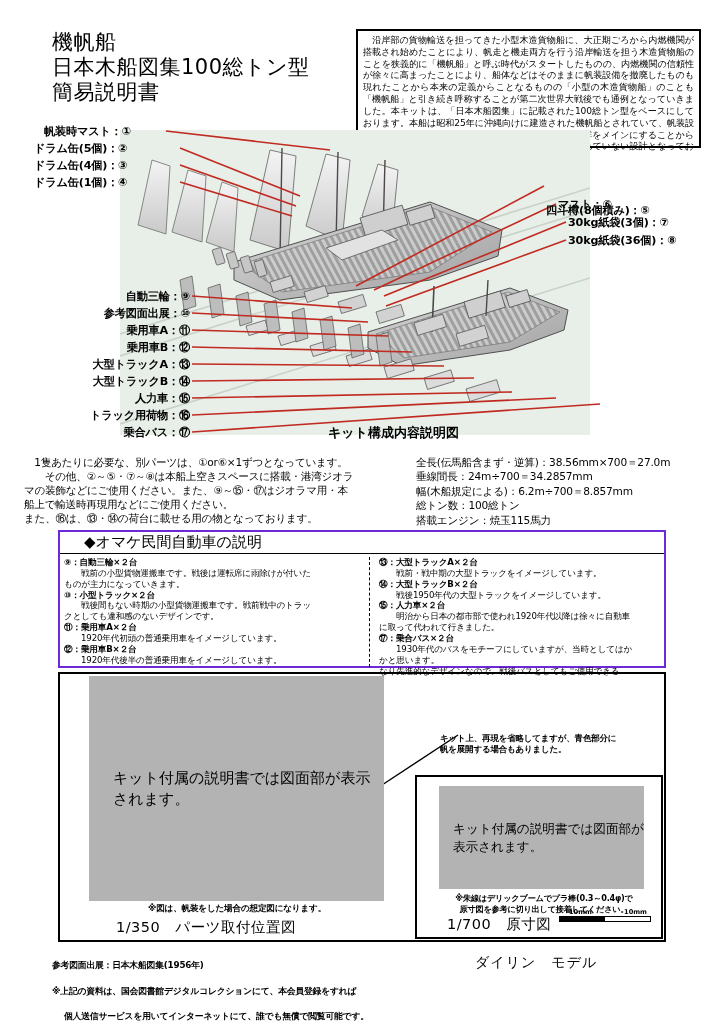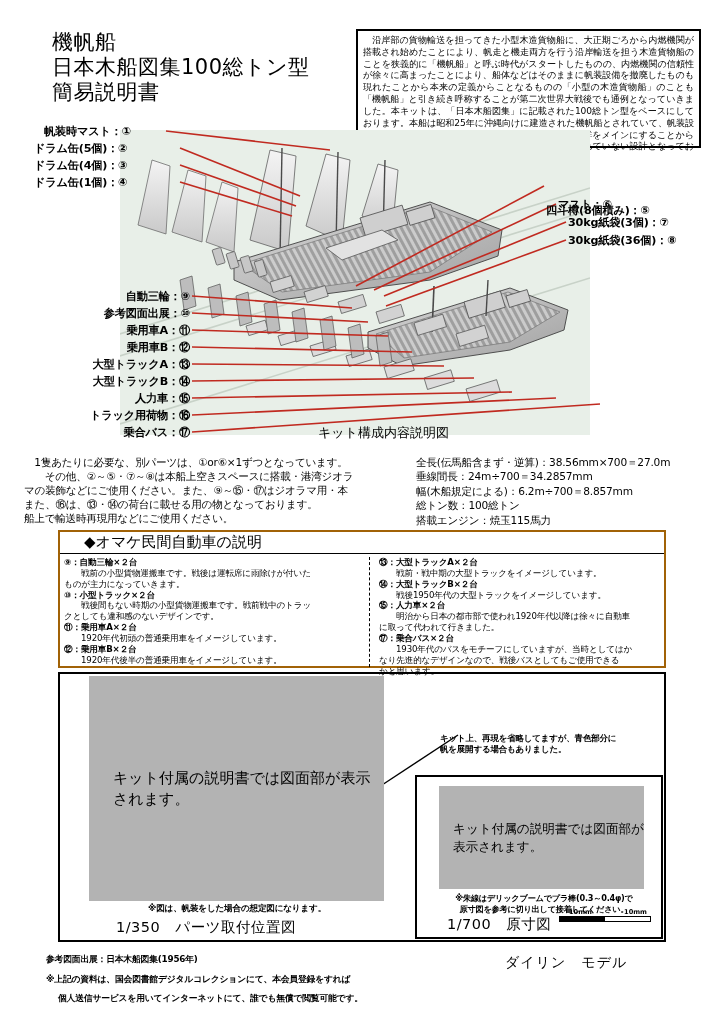--- a/index.html
+++ b/index.html
@@ -74,23 +74,23 @@
 
   .leader-layer {
     position: absolute;
     left: 0; top: 0;
     width: 724px; height: 460px;
     pointer-events: none;
   }
 
   .fig-caption {
     position: absolute;
-    left: 318px; top: 424px;
+    left: 328px; top: 424px;
     font-size: 13px;
-    font-weight: normal;
+    font-weight: bold;
     letter-spacing: 0px;
   }
 
   
   .notes-col {
     position: absolute;
     left: 24px; top: 455px;
     width: 370px;
     font-size: 10.6px;
     line-height: 1.33;
@@ -106,21 +106,21 @@
     line-height: 1.36;
     letter-spacing: -0.2px;
   }
   .specs-col p { margin: 0; white-space: nowrap; }
 
   
   .bonus-box {
     position: absolute;
     left: 58px; top: 530px;
     width: 608px; height: 138px;
-    border: 2px solid #a16207;
+    border: 2px solid #6d28d9;
     background: #fff;
   }
   .bonus-title {
     font-size: 15px;
     font-weight: 400;
     padding: 1px 0 1px 24px;
     border-bottom: 1.5px solid #000;
     letter-spacing: 0px;
   }
   .bonus-body {
@@ -250,26 +250,26 @@
 
   
   .ref-block {
     position: absolute;
     left: 38px; top: 946px;
     font-size: 8.8px;
     font-weight: bold;
     line-height: 1.32;
     letter-spacing: -0.2px;
   }
-  .ref-block p { margin: 8px; }
+  .ref-block p { margin: 14px; }
   .ref-block p.ind { padding-left: 12px; }
 
   .maker {
     position: absolute;
-    left: 505px; top: 954px;
+    left: 475px; top: 954px;
     font-size: 14px;
     letter-spacing: 1px;
   }
 
   .final-warning {
     position: absolute;
     left: 0; top: 986px;
     width: 724px;
     text-align: center;
     font-size: 13.2px;
@@ -443,22 +443,22 @@
   <div class="lbl right-align" style="left:52px; top:391px; width:138px;">人力車：⑮</div>
   <div class="lbl right-align" style="left:52px; top:408px; width:138px;font-family:Liberation Mono, monospace;">トラック用荷物：⑯</div>
   <div class="lbl right-align" style="left:52px; top:425px; width:138px;">乗合バス：⑰</div>
 
   <div class="fig-caption">キット構成内容説明図</div>
 
   <div class="notes-col">
     <p>　1隻あたりに必要な、別パーツは、①or⑥×1ずつとなっています。</p>
     <p>　　その他、②～⑤・⑦～⑧は本船上空きスペースに搭載・港湾ジオラ</p>
     <p>マの装飾などにご使用ください。また、⑨～⑮・⑰はジオラマ用・本</p>
+    <p>船上で輸送時再現用などにご使用ください。</p>
     <p>また、⑯は、⑬・⑭の荷台に載せる用の物となっております。</p>
-    <p>船上で輸送時再現用などにご使用ください。</p>
   </div>
 
   <div class="specs-col">
     <p>全長(伝馬船含まず・逆算)：38.56mm×700＝27.0m</p>
     <p>垂線間長：24m÷700＝34.2857mm</p>
     <p>幅(木船規定による)：6.2m÷700＝8.857mm</p>
     <p>総トン数：100総トン</p>
     <p>搭載エンジン：焼玉115馬力</p>
   </div>
 
@@ -482,22 +482,22 @@
       <div class="bonus-right">
         <p class="head">⑬：大型トラックA×２台</p>
         <p class="sub">　戦前・戦中期の大型トラックをイメージしています。</p>
         <p class="head">⑭：大型トラックB×２台</p>
         <p class="sub">　戦後1950年代の大型トラックをイメージしています。</p>
         <p class="head">⑮：人力車×２台</p>
         <p class="sub">　明治から日本の都市部で使われ1920年代以降は徐々に自動車</p>
         <p>に取って代われて行きました。</p>
         <p class="head">⑰：乗合バス×２台</p>
         <p class="sub">　1930年代のバスをモチーフにしていますが、当時としてはか</p>
+        <p>かと思います。</p>
         <p>なり先進的なデザインなので、戦後バスとしてもご使用できる</p>
-        <p>かと思います。</p>
       </div>
 
     </div>
   </div>
 
   <div class="diagram-frame"></div>
 
   <svg style="position:absolute; left:380px; top:733px; width:80px; height:60px;">
     <line x1="78" y1="2" x2="2" y2="52" stroke="#000" stroke-width="1.4"></line>
   </svg>

